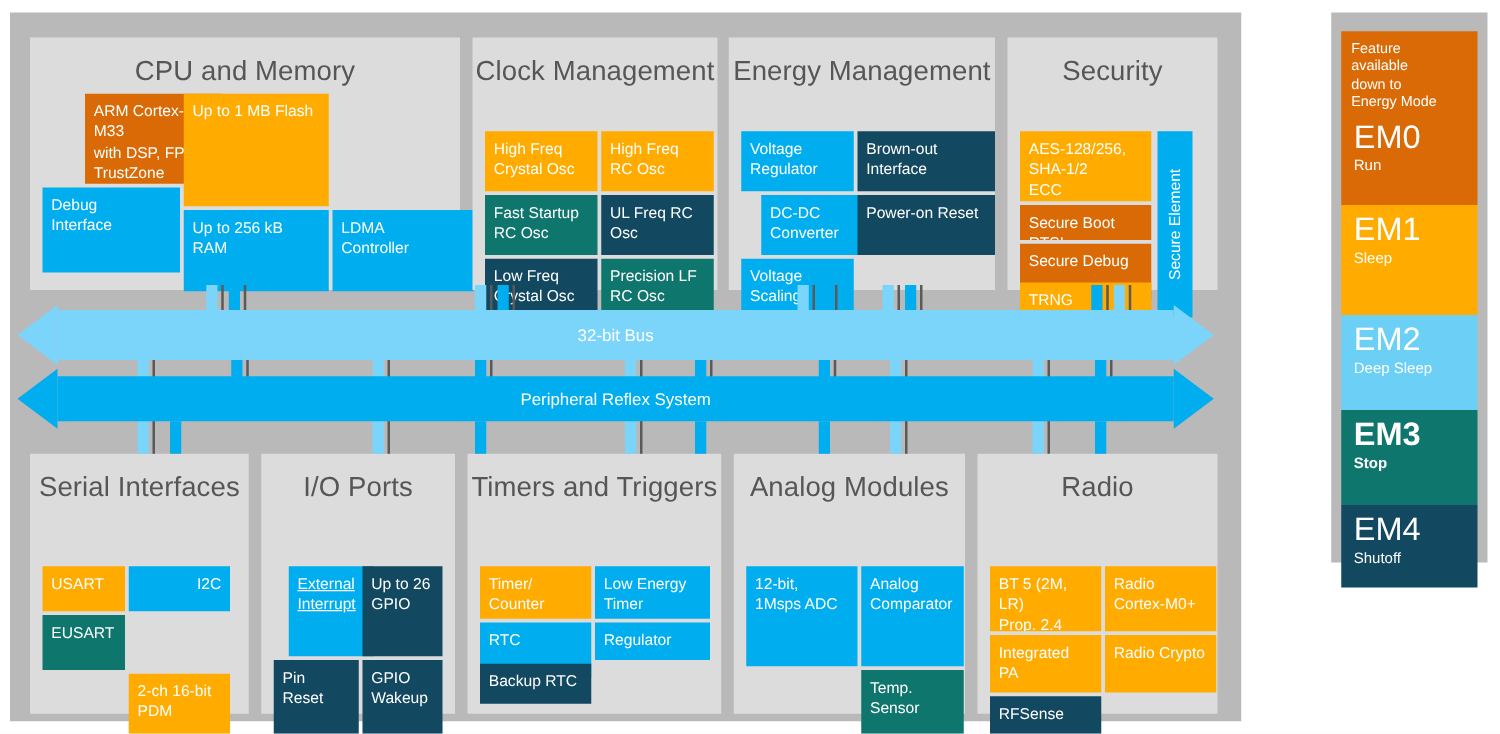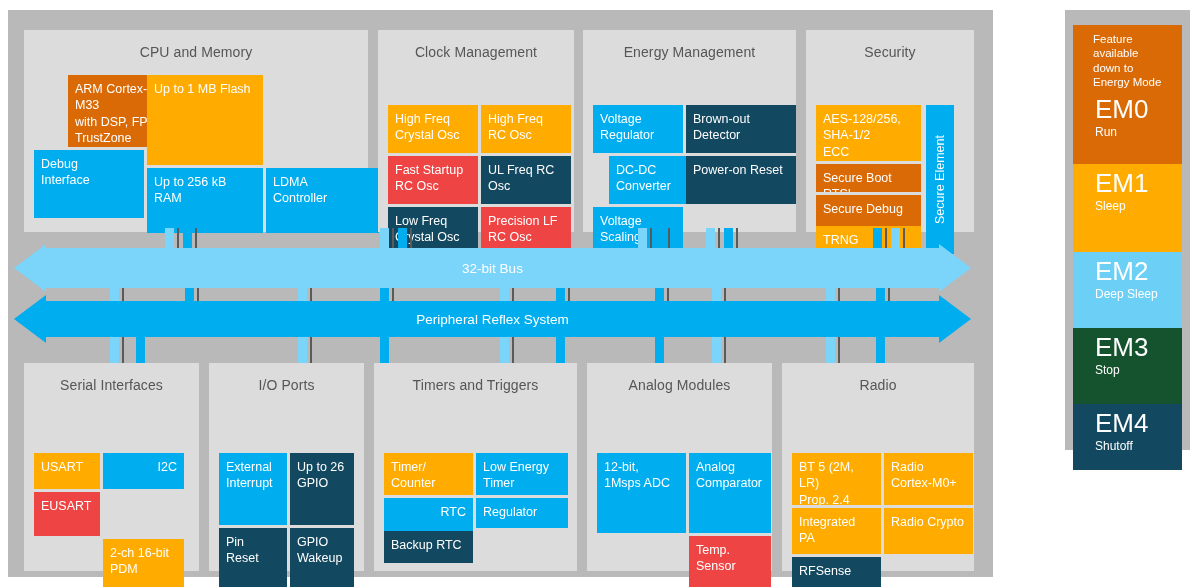--- a/index.html
+++ b/index.html
@@ -28,21 +28,21 @@
   
   .group {
     position: absolute;
     background: #dcdcdc;
     padding: 0;
   }
   .group-title {
     position: absolute;
     left: 0; right: 0; top: 14px;
     text-align: center;
-    font-size: 14px;
+    font-size: 22px;
     color: #565656;
     font-weight: 400;
     letter-spacing: .1px;
     white-space: nowrap;
   }
   .blocks {
     position: absolute;
     left: 10px; right: 10px; top: 45px; bottom: 10px;
   }
 
@@ -51,21 +51,21 @@
     position: absolute;
     color: #ffffff;
     font-size: 12.5px;
     line-height: 1.3;
     padding: 6px 7px 0 7px;
     overflow: hidden;
     white-space: pre-line;
   }
   .c-em0 { background: #d96a06; }
   .c-em1 { background: #ffab00; }
-  .c-em2 { background: #ef4444; }
+  .c-em2 { background: #0f766e; }
   .c-em3 { background: #00aeef; }
   .c-em4 { background: #124860; }
 
   .blk.vertical {
     writing-mode: vertical-rl;
     transform: rotate(180deg);
     text-align: center;
     padding: 8px 6px;
     display: flex;
     align-items: center;
@@ -122,21 +122,20 @@
     background: #5a5a5a;
   }
 
   
   .legend-item {
     position: absolute;
     left: 1073px;
     width: 109px;
     color: #ffffff;
     overflow: hidden;
-    padding-left: 12px;
   }
   .legend-note {
     font-size: 11.5px;
     line-height: 1.25;
     padding: 7px 8px 0 8px;
     white-space: pre-line;
   }
   .legend-em {
     font-size: 26px;
     line-height: 1;
@@ -189,21 +188,21 @@
           <div class="blk c-em2" title="Precision LF RC Osc — EM2" style="left: 93px; top: 132px; width: 90px; height: 48px;">Precision LF
 RC Osc</div>
         </div>
       </div>
       <div class="group" style="left: 583px; top: 30px; width: 213px; height: 202px;">
         <div class="group-title">Energy Management</div>
         <div class="blocks">
           <div class="blk c-em3" title="Voltage Regulator — EM3" style="left: 0px; top: 30px; width: 90px; height: 48px;">Voltage
 Regulator</div>
           <div class="blk c-em4" title="Brown-out Detector — EM4" style="left: 93px; top: 30px; width: 110px; height: 48px;">Brown-out
-Detector</div>
+Interface</div>
           <div class="blk c-em3" title="DC-DC Converter — EM3" style="left: 16px; top: 81px; width: 90px; height: 48px;">DC-DC
 Converter</div>
           <div class="blk c-em4" title="Power-on Reset — EM4" style="left: 93px; top: 81px; width: 110px; height: 48px;">Power-on Reset</div>
           <div class="blk c-em3" title="Voltage Scaling — EM3" style="left: 0px; top: 132px; width: 90px; height: 48px;">Voltage
 Scaling</div>
         </div>
       </div>
       <div class="group" style="left: 806px; top: 30px; width: 168px; height: 202px;">
         <div class="group-title">Security</div>
         <div class="blocks">
@@ -222,37 +221,37 @@
           <div class="blk c-em1" title="USART — EM1" style="left: 0px; top: 45px; width: 66px; height: 36px;">USART</div>
           <div class="blk c-em3" title="I2C — EM3" style="left: 69px; top: 45px; width: 81px; height: 36px; text-align: right;">I2C</div>
           <div class="blk c-em2" title="EUSART — EM2" style="left: 0px; top: 84px; width: 66px; height: 44px;">EUSART</div>
           <div class="blk c-em1" title="2-ch 16-bit PDM — EM1" style="left: 69px; top: 131px; width: 81px; height: 66px;">2-ch 16-bit
 PDM</div>
         </div>
       </div>
       <div class="group" style="left: 209px; top: 363px; width: 155px; height: 208px;">
         <div class="group-title">I/O Ports</div>
         <div class="blocks">
-          <div class="blk c-em3" title="External Interrupt — EM3" style="left: 0px; top: 45px; width: 68px; height: 72px;">External
+          <div class="blk c-em3" title="External Interrupt — EM3" style="left: 12px; top: 45px; width: 68px; height: 72px; text-decoration: underline;">External
 Interrupt</div>
           <div class="blk c-em4" title="Up to 26 GPIO — EM4" style="left: 71px; top: 45px; width: 64px; height: 72px;">Up to 26
 GPIO</div>
           <div class="blk c-em4" title="Pin Reset — EM4" style="left: 0px; top: 120px; width: 68px; height: 70px;">Pin Reset</div>
           <div class="blk c-em4" title="GPIO Wakeup — EM4" style="left: 71px; top: 120px; width: 64px; height: 70px;">GPIO
 Wakeup</div>
         </div>
       </div>
       <div class="group" style="left: 374px; top: 363px; width: 203px; height: 208px;">
         <div class="group-title">Timers and Triggers</div>
         <div class="blocks">
           <div class="blk c-em1" title="Timer/ Counter — EM1" style="left: 0px; top: 45px; width: 89px; height: 42px;">Timer/
 Counter</div>
           <div class="blk c-em3" title="Low Energy Timer — EM3" style="left: 92px; top: 45px; width: 92px; height: 42px;">Low Energy
 Timer</div>
-          <div class="blk c-em3" title="RTC — EM3" style="left: 0px; top: 90px; width: 89px; height: 44px; text-align: right;">RTC</div>
+          <div class="blk c-em3" title="RTC — EM3" style="left: 0px; top: 90px; width: 89px; height: 44px;">RTC</div>
           <div class="blk c-em3" title="Watchdog — EM3" style="left: 92px; top: 90px; width: 92px; height: 30px;">Regulator</div>
           <div class="blk c-em4" title="Backup RTC — EM4" style="left: 0px; top: 123px; width: 89px; height: 32px;">Backup RTC</div>
         </div>
       </div>
       <div class="group" style="left: 587px; top: 363px; width: 185px; height: 208px;">
         <div class="group-title">Analog Modules</div>
         <div class="blocks">
           <div class="blk c-em3" title="12-bit, 1Msps ADC — EM3" style="left: 0px; top: 45px; width: 89px; height: 80px;">12-bit,
 1Msps ADC</div>
           <div class="blk c-em3" title="Analog Comparator — EM3" style="left: 92px; top: 45px; width: 82px; height: 80px;">Analog
@@ -352,21 +351,21 @@
         <div class="legend-sub">Run</div>
       </div>
       <div class="legend-item" style="top: 164px; height: 88px; background: rgb(255, 171, 0);">
         <div class="legend-em">EM1</div>
         <div class="legend-sub">Sleep</div>
       </div>
       <div class="legend-item" style="top: 252px; height: 76px; background: rgb(108, 207, 246);">
         <div class="legend-em">EM2</div>
         <div class="legend-sub">Deep Sleep</div>
       </div>
-      <div class="legend-item" style="top: 328px; height: 76px; background: #14532d;">
+      <div class="legend-item" style="top: 328px; height: 76px; background: #0f766e; font-weight: bold;">
         <div class="legend-em">EM3</div>
         <div class="legend-sub">Stop</div>
       </div>
       <div class="legend-item" style="top: 404px; height: 66px; background: rgb(18, 72, 96);">
         <div class="legend-em">EM4</div>
         <div class="legend-sub">Shutoff</div>
       </div>
     </div>
 
 </div>

